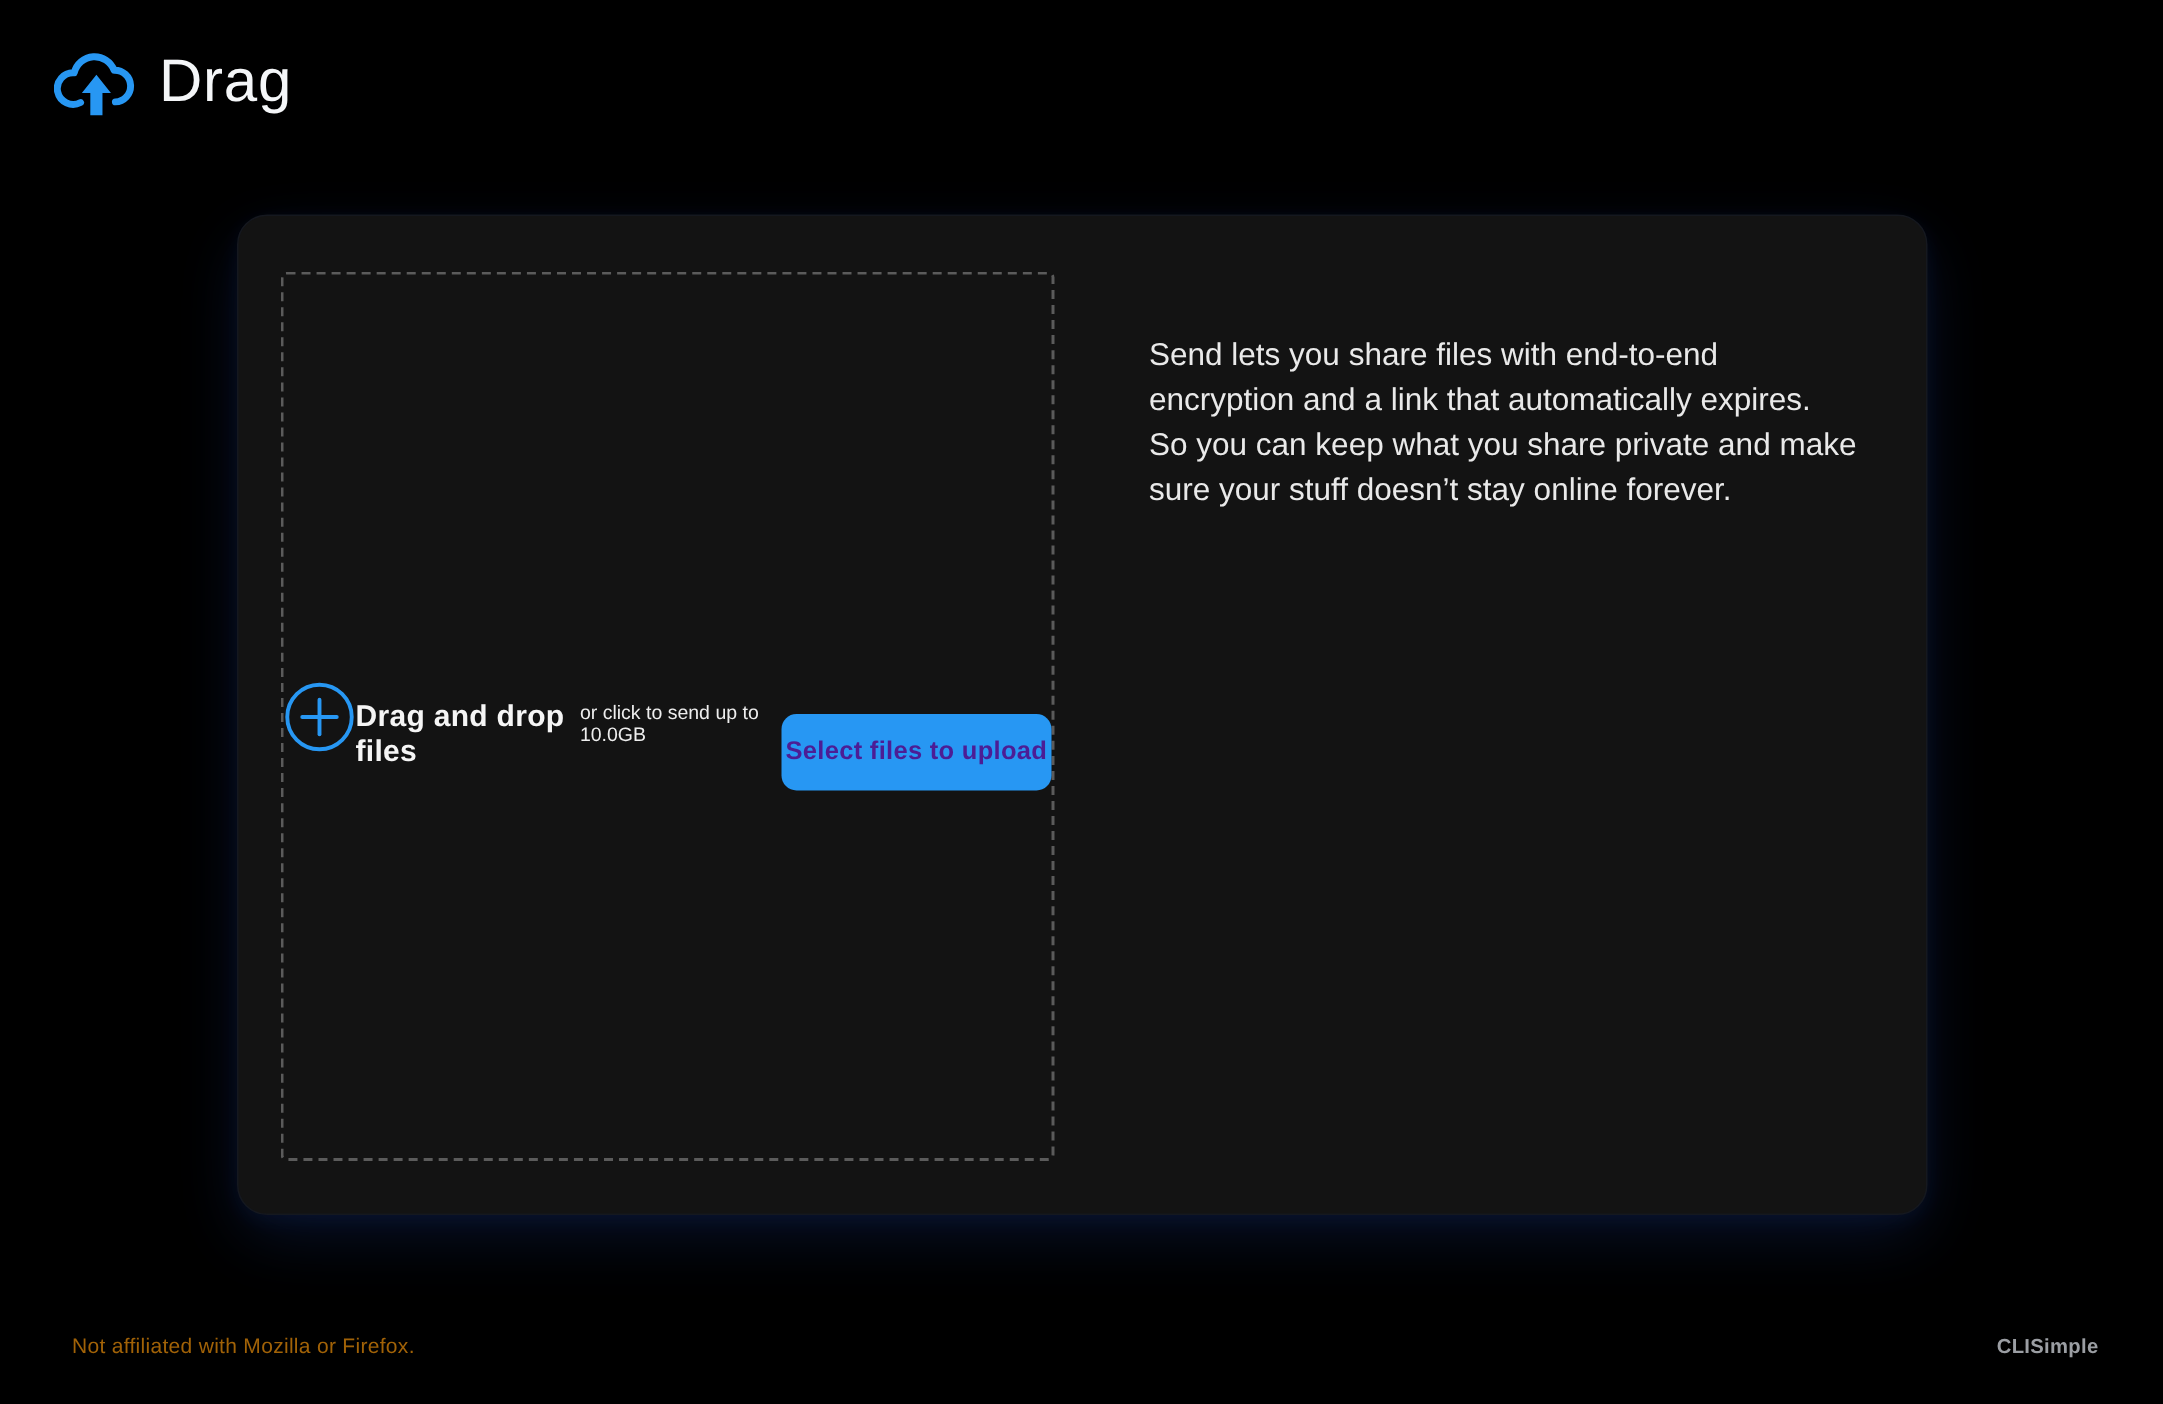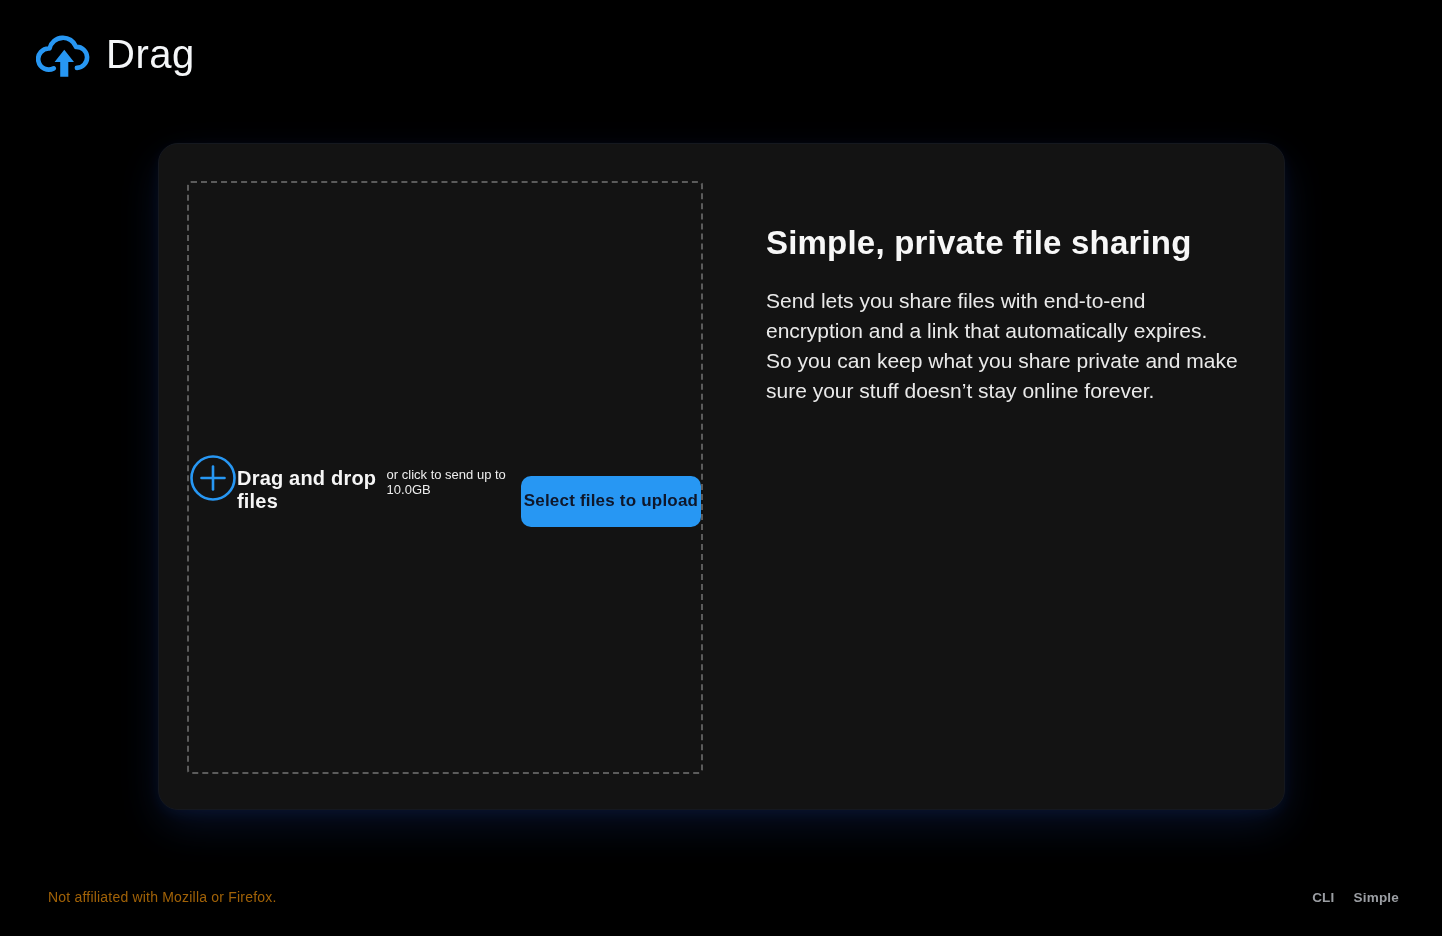--- a/index.html
+++ b/index.html
@@ -58,21 +58,21 @@
   .dz-subtitle {
     margin-top: 9px;
     color: #eeeeee;
     font-size: 13px;
     font-weight: 400;
   }
   .select-btn {
     margin-top: 47px;
     width: 224px; height: 51px;
     background: #2797f3;
-    color: #0f172a;
+    color: #4c1d95;
     border: none;
     border-radius: 10px;
     font-family: "Liberation Sans", sans-serif;
     font-size: 17px;
     font-weight: 700;
     letter-spacing: 0.2px;
     cursor: pointer;
   }
   
   .intro {
@@ -101,21 +101,21 @@
     display: flex;
     justify-content: space-between;
     align-items: center;
   }
   .footer-disclaimer {
     color: #a16207;
     font-size: 14px;
     font-weight: 500;
     letter-spacing: 0.2px;
   }
-  .footer-links { display: flex; gap: 19px; }
+  .footer-links { display: flex; }
   .footer-link {
     color: #9b9ea3;
     font-size: 13.5px;
     font-weight: 600;
     letter-spacing: 0.2px;
     text-decoration: none;
     cursor: pointer;
   }
 </style>
 </head>
@@ -140,21 +140,20 @@
         <line x1="24" y1="12.5" x2="24" y2="35.5" stroke="#2797f3" stroke-width="2.6" stroke-linecap="round"></line>
         <line x1="12.5" y1="24" x2="35.5" y2="24" stroke="#2797f3" stroke-width="2.6" stroke-linecap="round"></line>
       </svg>
     </span>
     <div class="dz-title">Drag and drop files</div>
     <div class="dz-subtitle">or click to send up to 10.0GB</div>
     <button class="select-btn">Select files to upload</button>
   </div>
 
   <div class="intro">
-    <div class="intro-heading">Simple, private file sharing</div>
     <div class="intro-body">Send lets you share files with end-to-end encryption and a link that automatically expires. So you can keep what you share private and make sure your stuff doesn’t stay online forever.</div>
   </div>
 
 </div>
 
 <div class="footer">
   <span class="footer-disclaimer">Not affiliated with Mozilla or Firefox.</span>
   <span class="footer-links">
     <a class="footer-link">CLI</a>
     <a class="footer-link">Simple</a>

